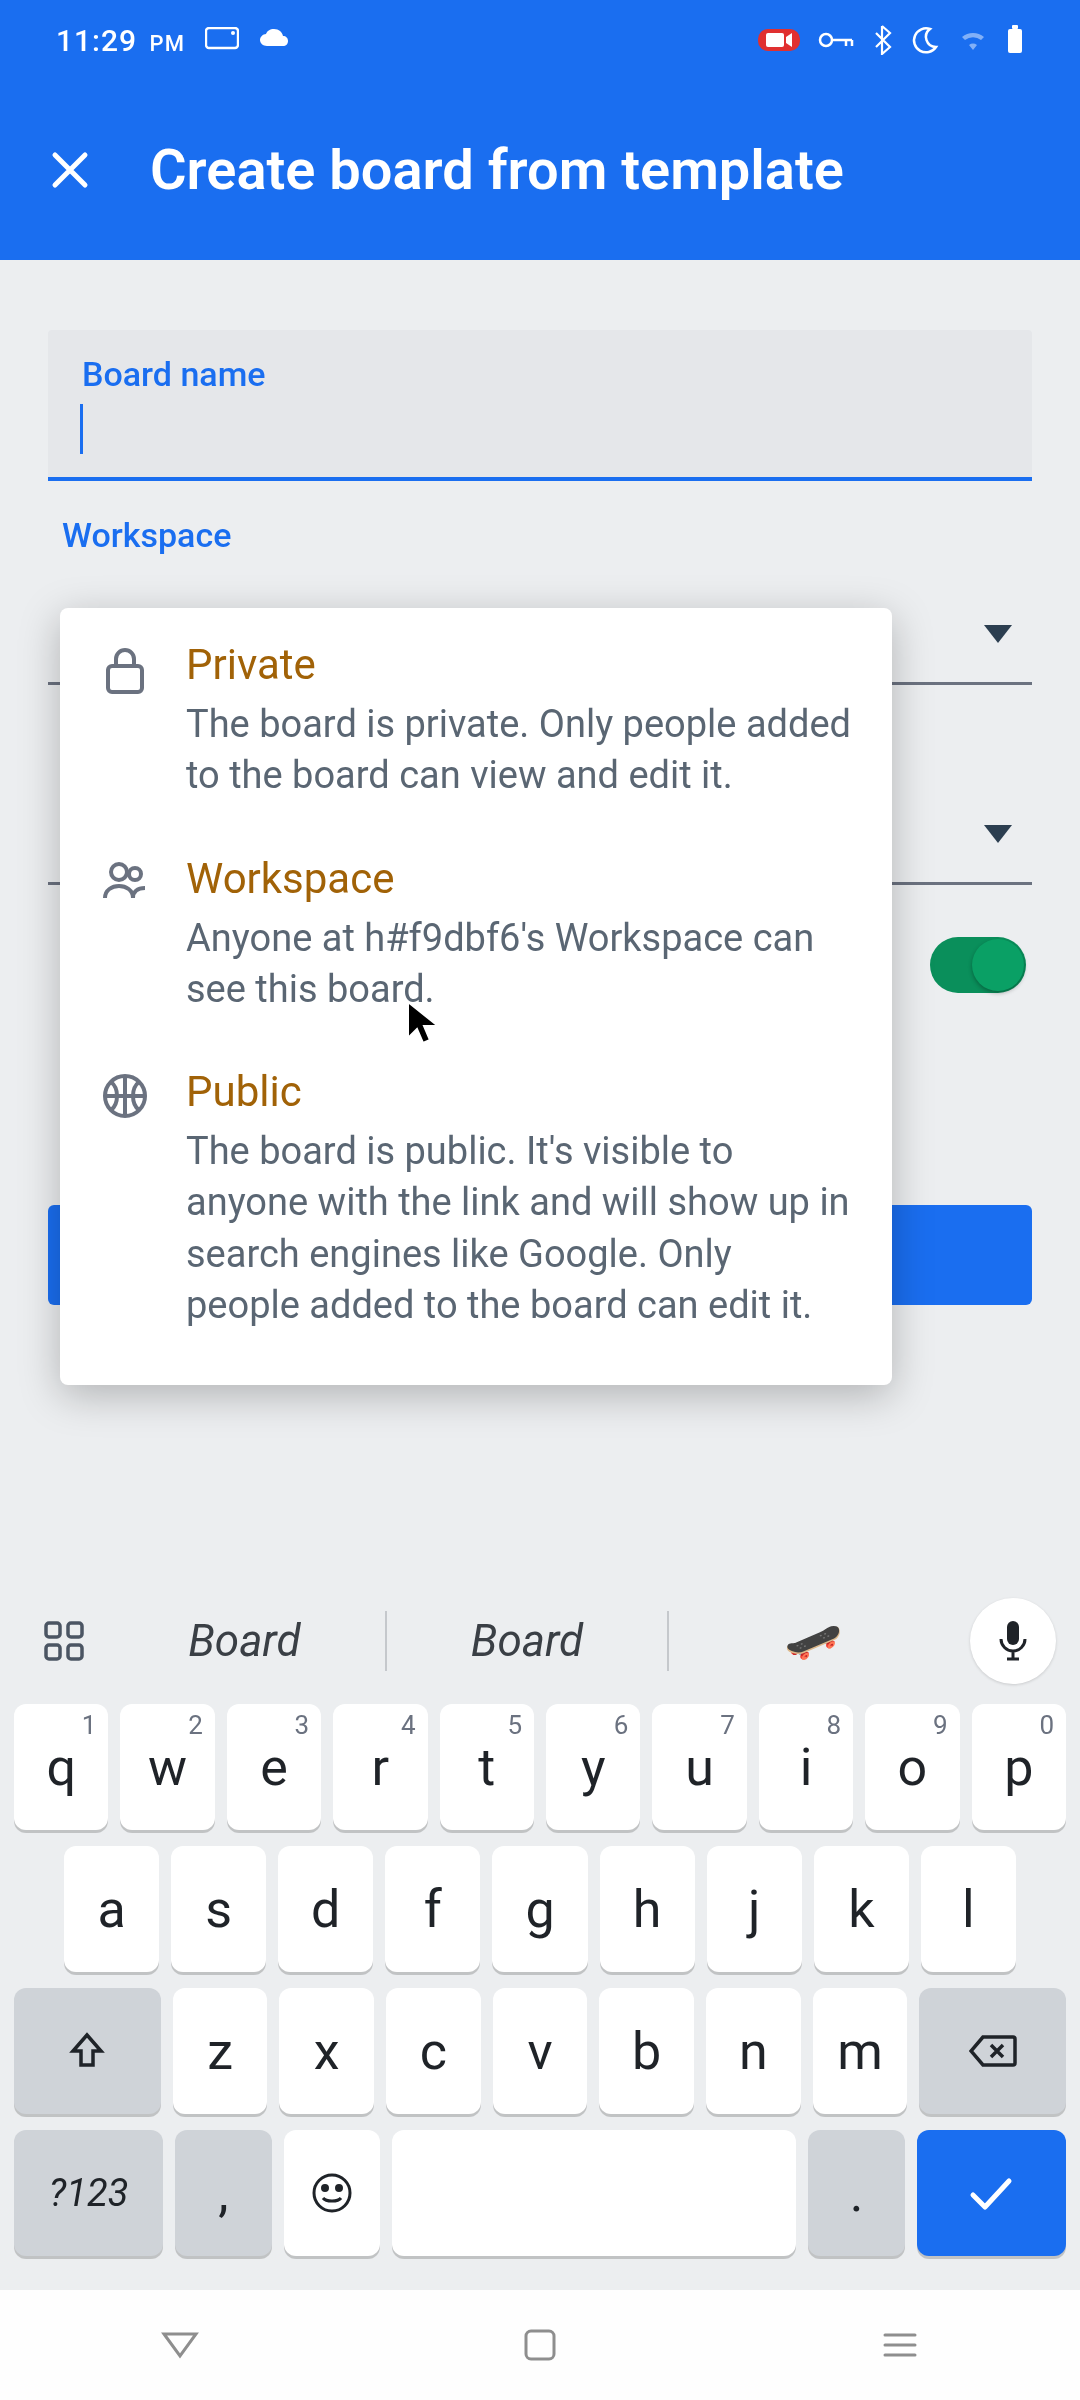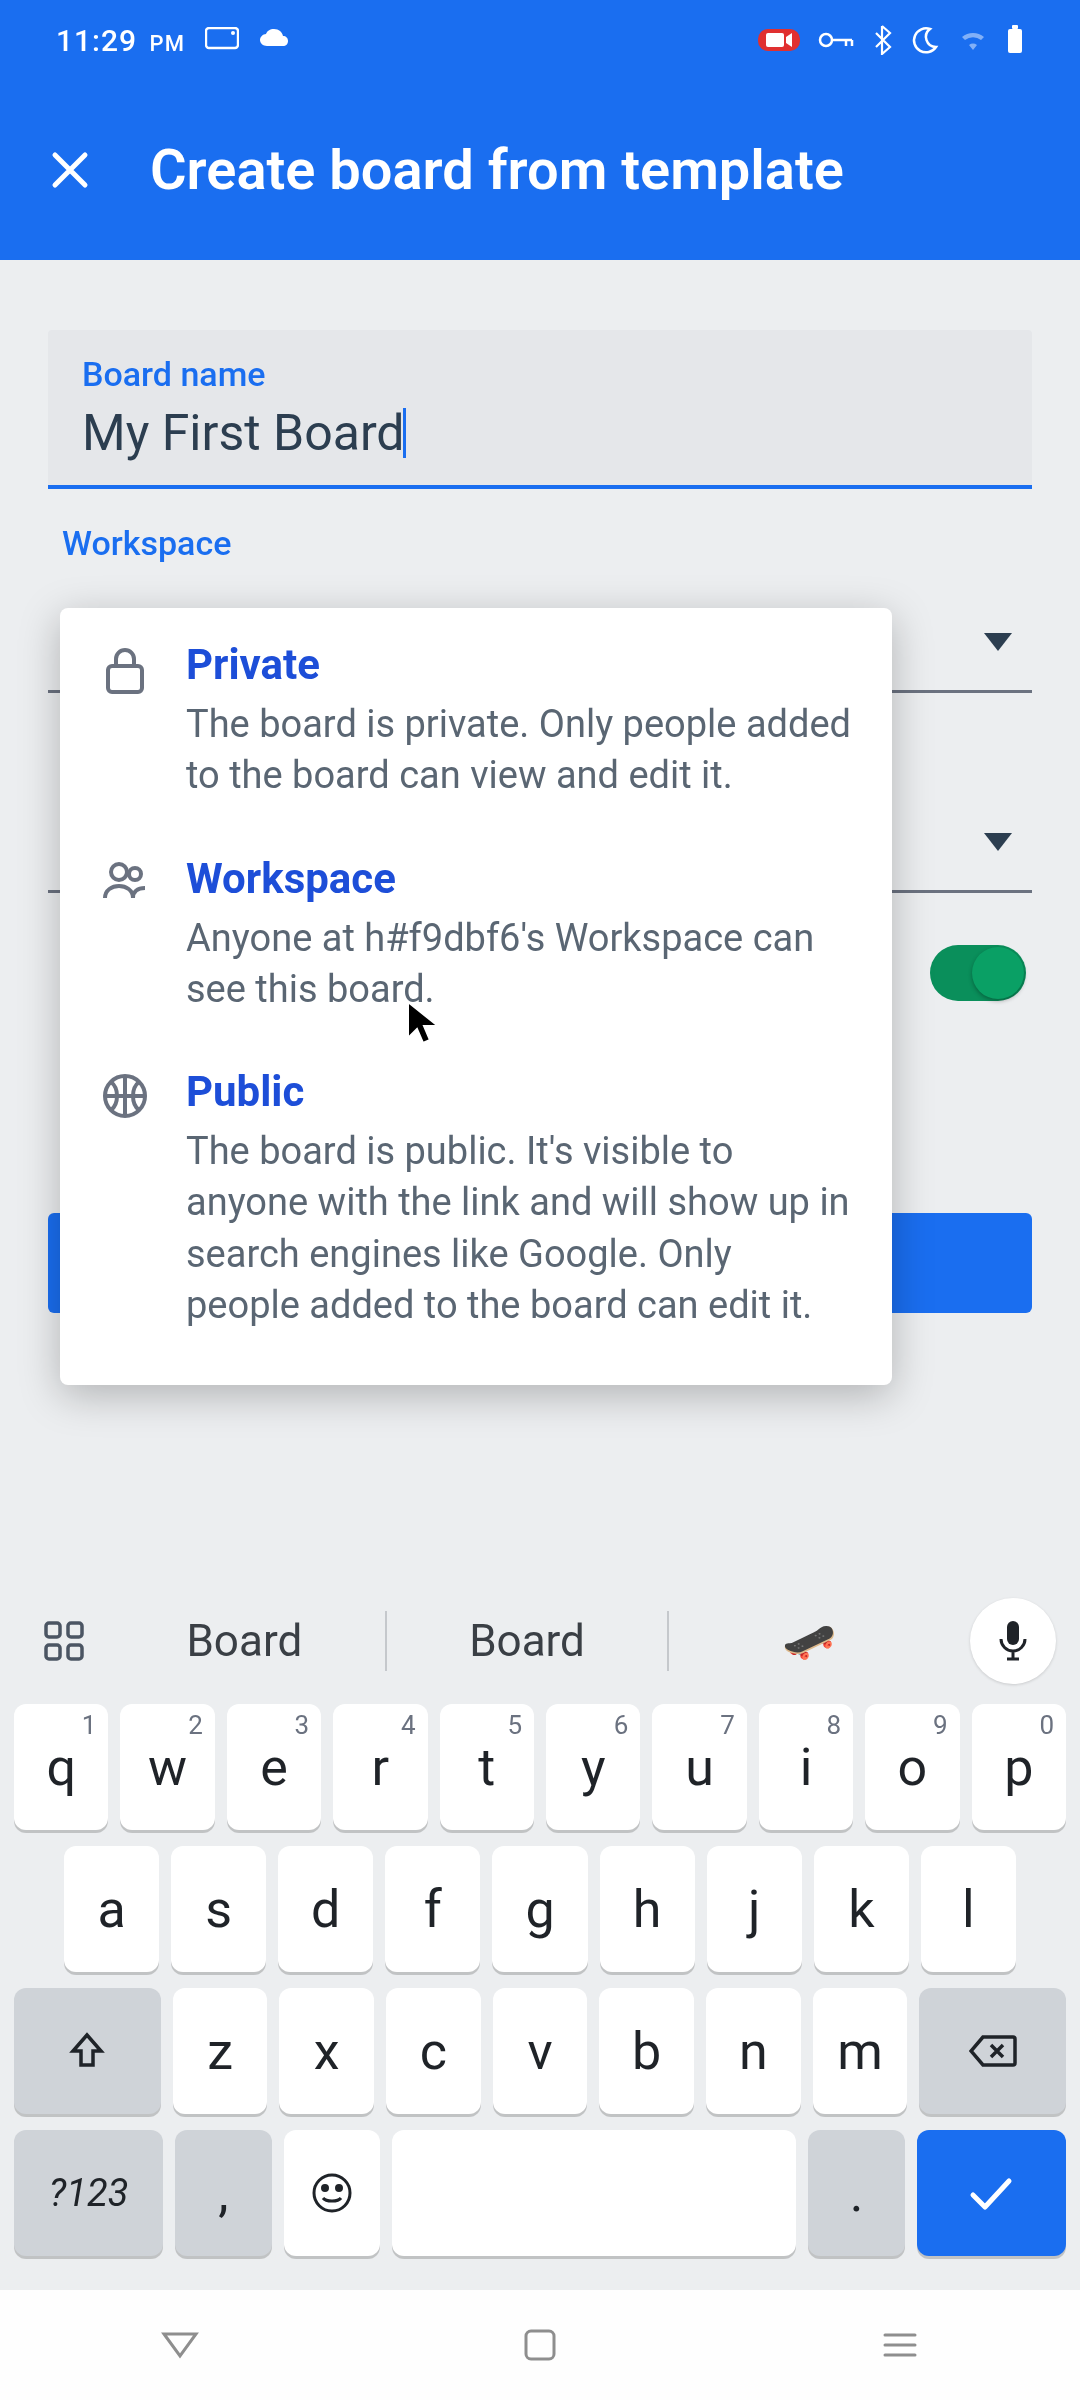--- a/index.html
+++ b/index.html
@@ -36,29 +36,29 @@
   .toggle-knob { position:absolute; right:2px; top:2px; width:52px; height:52px; background:#0aa065; border-radius:50%; box-shadow:0 2px 4px rgba(0,0,0,.3); }
 
   .create-btn-strip { margin-top: 200px; height: 100px; background:#1a6ef0; border-radius:6px; }
 
   
   .popup { position: absolute; top: 608px; left: 60px; width: 832px; background: #fff; border-radius: 8px; box-shadow: 0 10px 40px rgba(0,0,0,.25); padding: 32px 40px 40px 40px; z-index: 20; }
   .popup-item { display: flex; gap: 36px; margin-bottom: 52px; }
   .popup-item:last-child { margin-bottom: 14px; }
   .popup-icon { width: 50px; flex-shrink:0; margin-top:6px; display:flex; justify-content:center; }
   .popup-text { flex: 1; }
-  .popup-title { font-size: 42px; color: #1d4ed8; font-weight: 700; margin-bottom: 10px; }
+  .popup-title { font-size: 42px; color: #a16207; font-weight: 400; margin-bottom: 10px; }
   .popup-desc { font-size: 38px; color: #5a6673; line-height: 1.35; }
 
   
   .mouse-cursor { position:absolute; top: 1000px; left: 406px; z-index:30; }
 
   
   .keyboard { position: absolute; left:0; right:0; bottom:0; background:#eceef0; padding-top:10px; }
-  .suggest-bar { height: 110px; display:flex; align-items:center; padding: 0 24px; gap: 0; }
+  .suggest-bar { height: 110px; display:flex; align-items:center; padding: 0 24px; gap: 0; font-style: italic; }
   .sug-icon-btn { width:80px; height:80px; display:flex; align-items:center; justify-content:center; color:#4b5563;}
   .sug-word { flex:1; text-align:center; font-size:44px; color:#3a3f45; }
   .sug-sep { width:2px; height:60px; background:#c5c8cc; }
   .sug-emoji { flex:1; text-align:center; font-size:44px; }
   .mic-btn { width:86px; height:86px; border-radius:50%; background:#fff; display:flex; align-items:center; justify-content:center; box-shadow:0 1px 3px rgba(0,0,0,.15); margin-left:20px;}
 
   .kb-rows { padding: 8px 14px 18px 14px; }
   .kb-row { display:flex; gap:12px; margin-bottom:16px; justify-content:center; }
   .key { background:#fff; border-radius:12px; box-shadow: 0 3px 0 rgba(0,0,0,.18); height:126px; flex:1; display:flex; align-items:center; justify-content:center; font-size:52px; color:#1f2328; position:relative; }
   .key.small-top::after { content: attr(data-num); position:absolute; top:6px; right:12px; font-size:26px; color:#6b7280; }
@@ -138,21 +138,20 @@
       </svg>
   </div>
   <div class="app-title">Create board from template</div>
 </div>
 
 <div class="content">
 
   <div class="field-group">
     <div class="field-label">Board name</div>
     <div style="display:flex;align-items:center;">
-      <span class="field-input" style="width:auto;">My First Board</span>
         <span class="cursor"></span>
     </div>
   </div>
 
   <div class="section-label">Workspace</div>
 
   <div class="select-row">
     <span class="caret-down"></span>
   </div>
 

